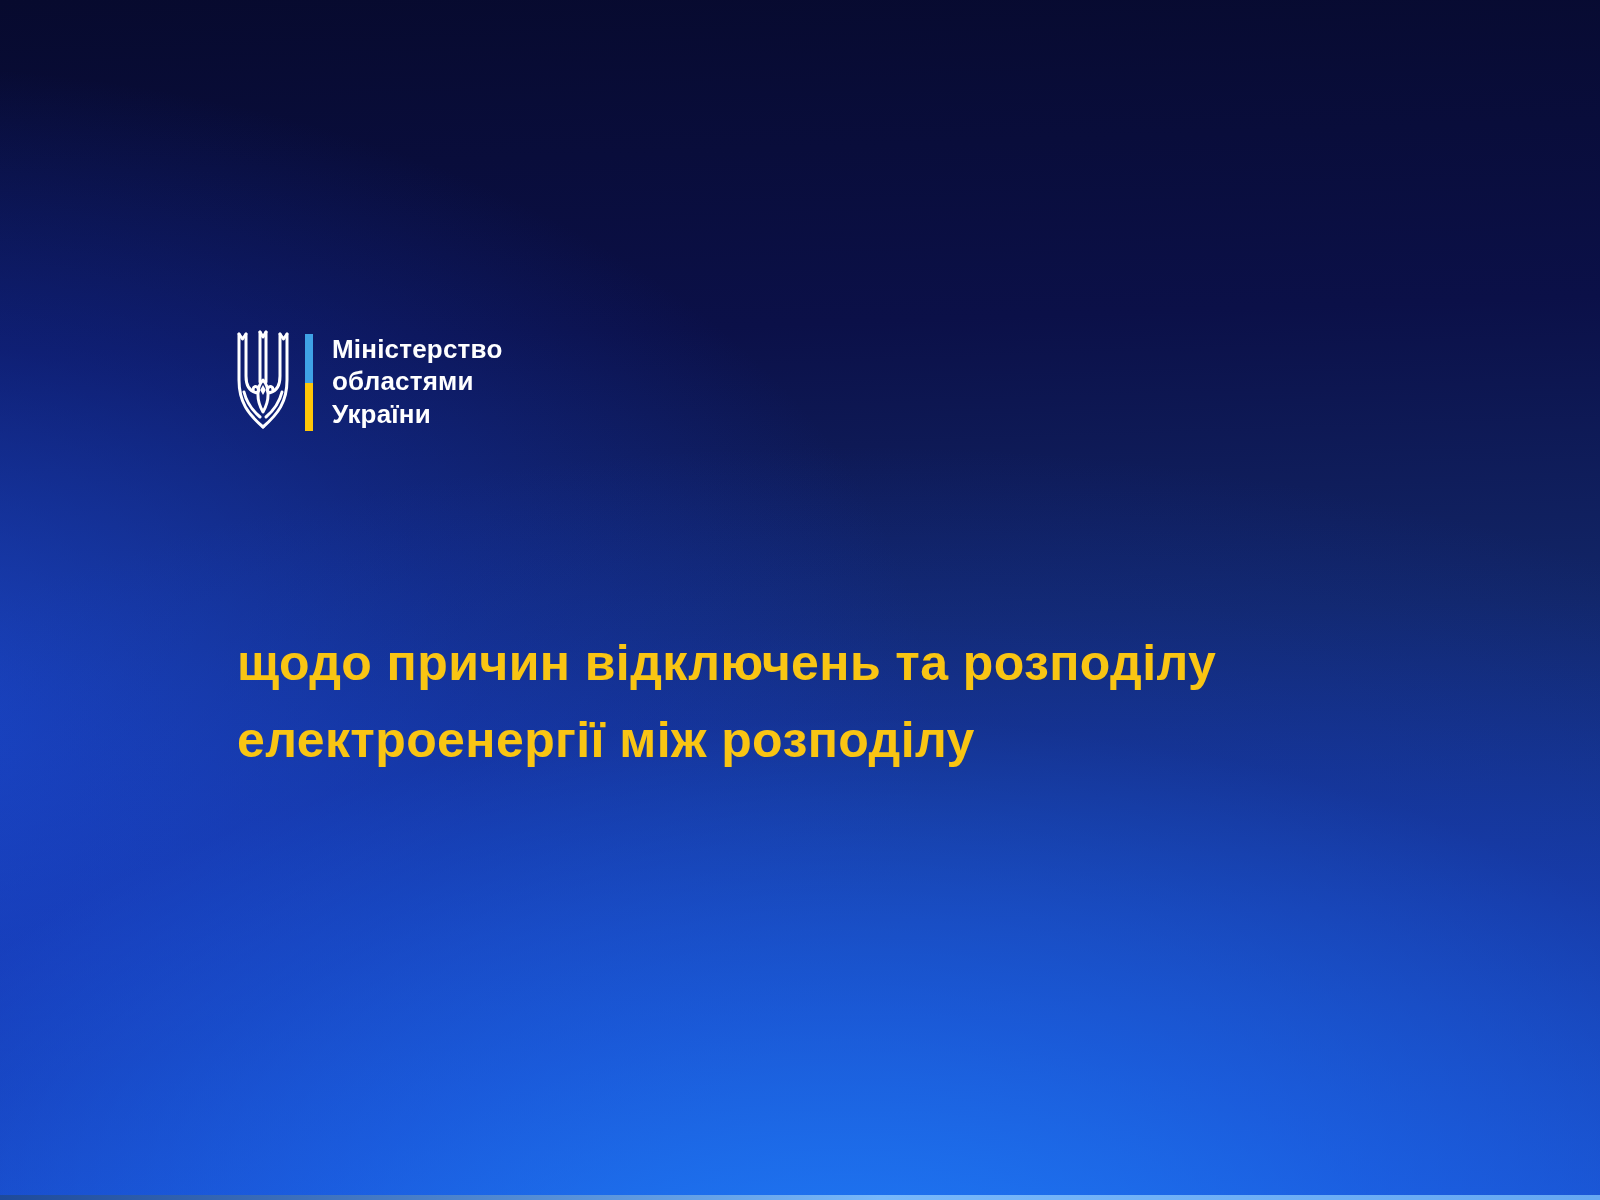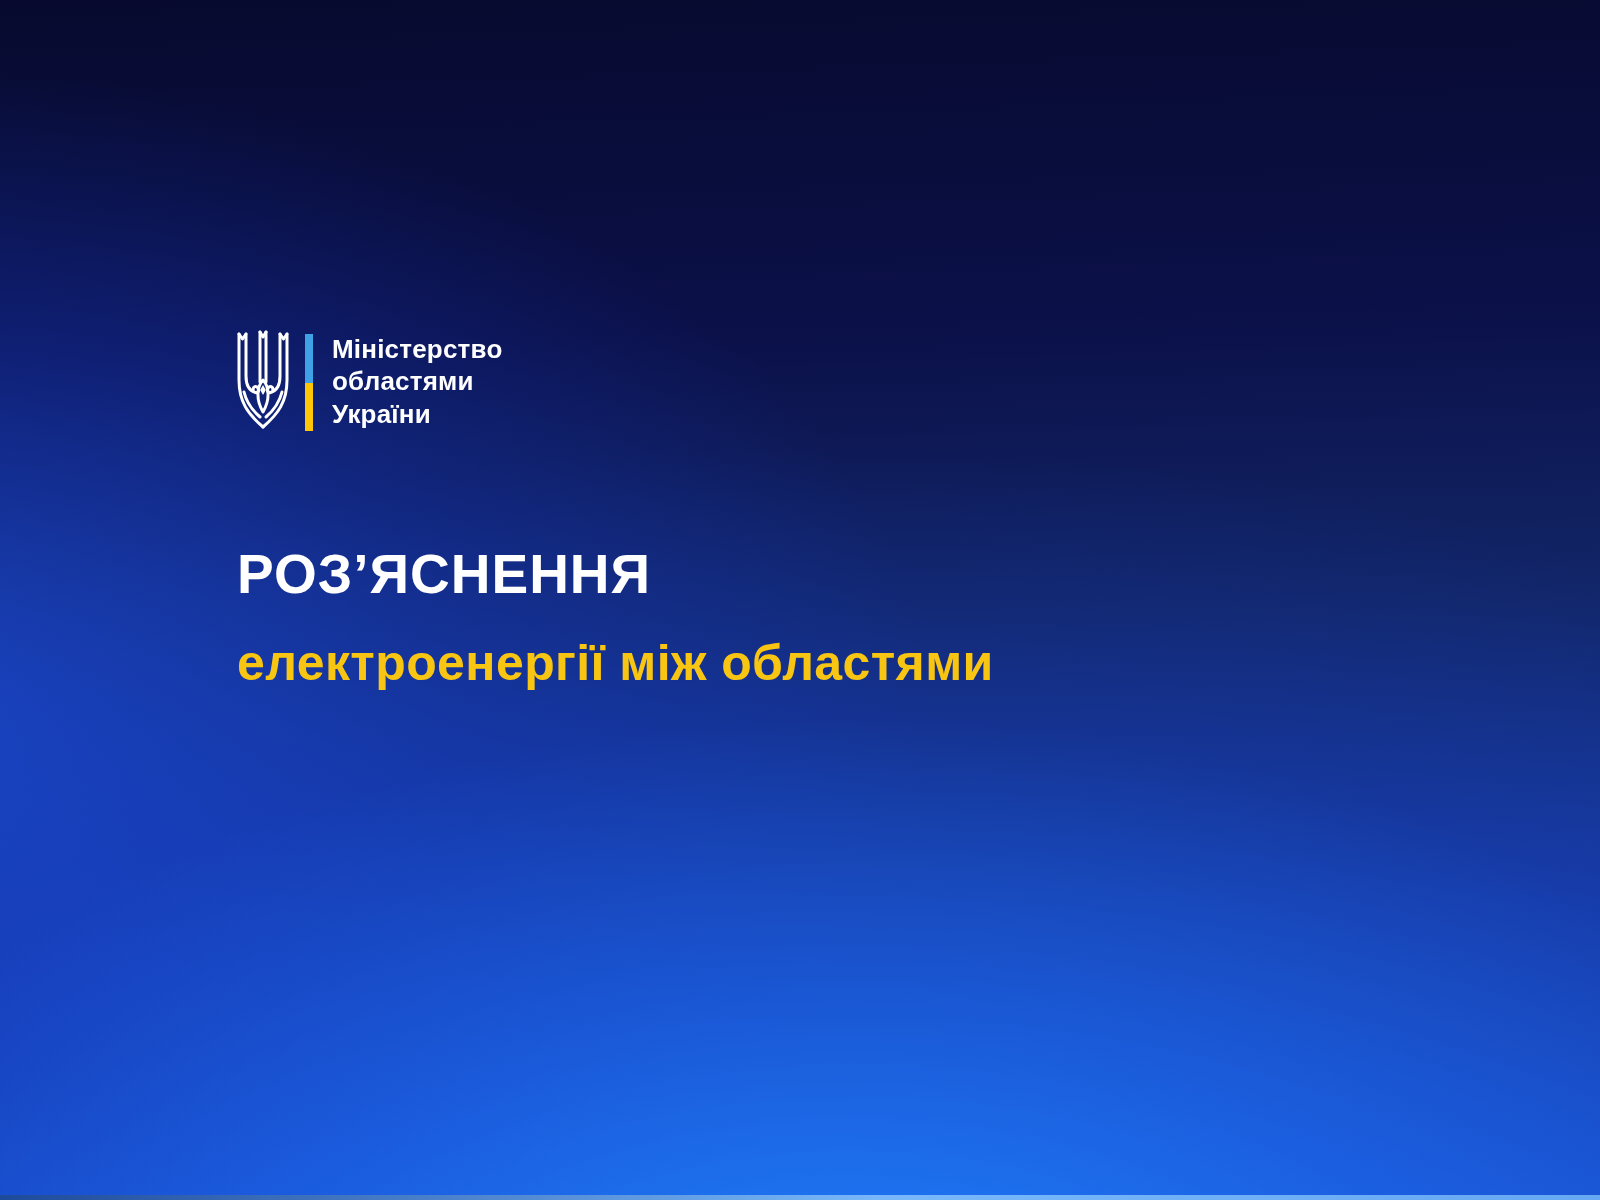--- a/index.html
+++ b/index.html
@@ -95,20 +95,20 @@
       <div class="bar-yellow"></div>
     </div>
 
     <div class="org-name">
       <div>Міністерство</div>
       <div>областями</div>
       <div>України</div>
     </div>
   </div>
 
-  <h1 class="title">РОЗ’ЯСНЕННЯ</h1>
 
   <div class="subtitle">
-    <div>електроенергії між областями</div>
+    <div>щодо причин відключень та розподілу</div>
+    <div>електроенергії між розподілу</div>
   </div>
 
   <div class="bottom-strip"></div>
 </div>
 
 </body></html>

